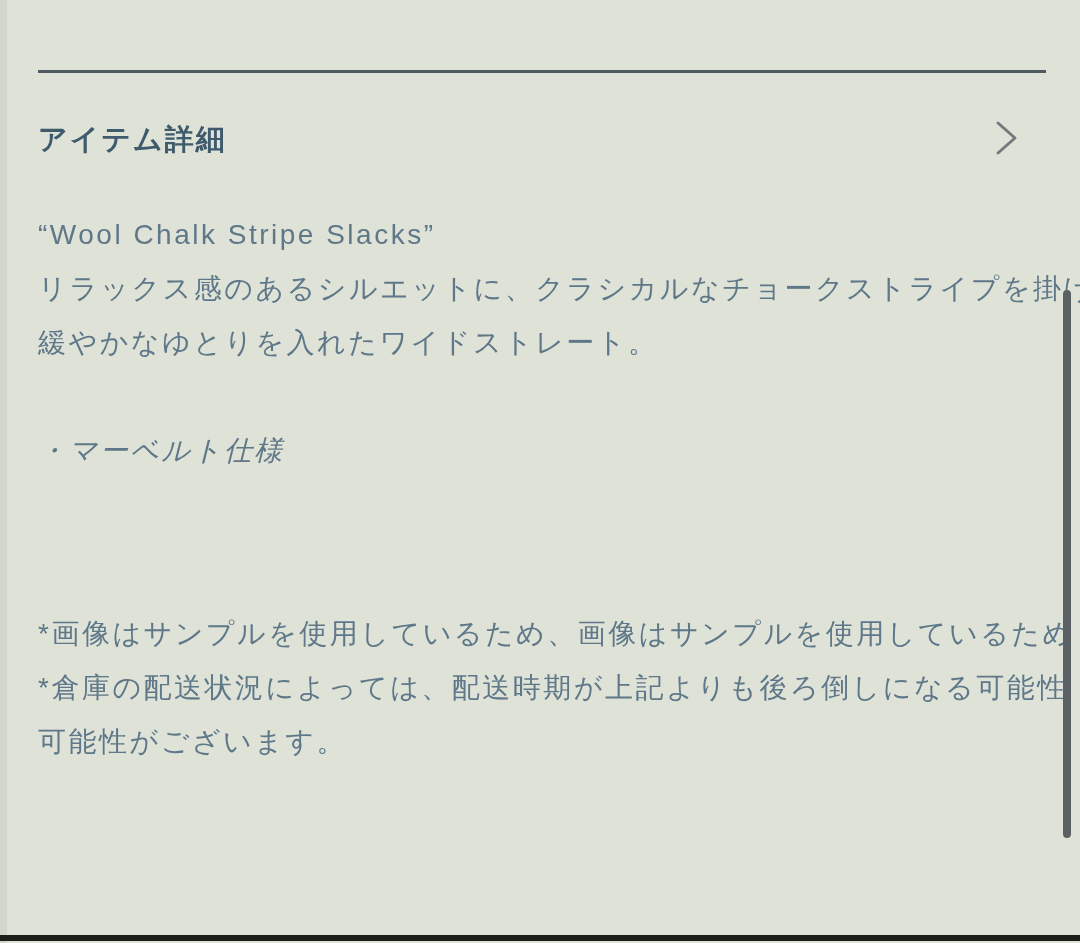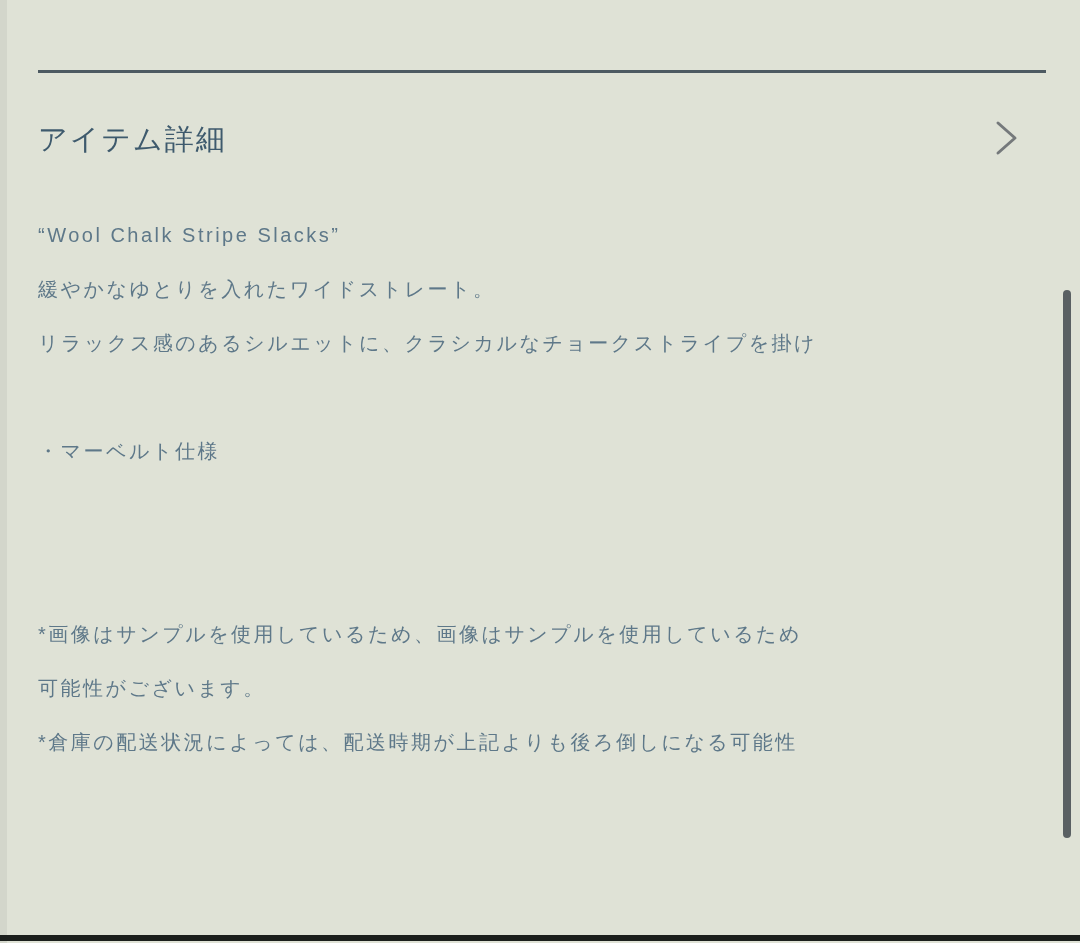--- a/index.html
+++ b/index.html
@@ -23,38 +23,38 @@
     width: 1008px; height: 3px;
     background: #4d5a62;
   }
   .section-header {
     position: absolute; left: 38px; top: 118px;
     width: 1004px; height: 44px;
     display: flex; align-items: center; justify-content: space-between;
     cursor: pointer;
   }
   .section-title {
-    font-size: 29px; font-weight: 400;
+    font-size: 29px; font-weight: 700;
     color: #3e5a6d;
     letter-spacing: 2px;
   }
   .chevron { display: block; margin-right: 22px; }
   .desc {
     position: absolute; left: 38px; top: 208px;
     width: 1010px;
     color: #5e7889;
-    font-size: 20px;
+    font-size: 28px;
     letter-spacing: 2.5px;
   }
   .desc .line {
     display: block;
     line-height: 54px;
     white-space: nowrap;
   }
-  .para-2 { margin-top: 54px; }
+  .para-2 { margin-top: 54px; font-style: italic; }
   .para-3 { margin-top: 129px; }
   .scrollbar-thumb {
     position: absolute; left: 1063px; top: 290px;
     width: 8px; height: 548px;
     border-radius: 4px;
     background: #5a6063;
   }
   .bottom-line {
     position: absolute; left: 0; top: 935px;
     width: 1080px; height: 6px;
@@ -75,30 +75,30 @@
     <span class="chevron">
       <svg width="26" height="36" viewBox="0 0 26 36">
         <polyline points="4,3 21,18 4,33" fill="none" stroke="#75797b" stroke-width="3" stroke-linecap="round" stroke-linejoin="round"></polyline>
       </svg>
     </span>
   </div>
 
   <div class="desc">
     <p class="para-1">
       <span class="line">“Wool Chalk Stripe Slacks”</span>
+      <span class="line">リラックス感のあるシルエットに、クラシカルなチョークストライプを掛け</span>
       <span class="line">緩やかなゆとりを入れたワイドストレート。</span>
-      <span class="line">リラックス感のあるシルエットに、クラシカルなチョークストライプを掛け</span>
     </p>
     <p class="para-2">
       <span class="line">・マーベルト仕様</span>
     </p>
     <p class="para-3">
       <span class="line">*画像はサンプルを使用しているため、画像はサンプルを使用しているため</span>
+      <span class="line">*倉庫の配送状況によっては、配送時期が上記よりも後ろ倒しになる可能性</span>
       <span class="line">可能性がございます。</span>
-      <span class="line">*倉庫の配送状況によっては、配送時期が上記よりも後ろ倒しになる可能性</span>
     </p>
   </div>
 
   <div class="scrollbar-thumb"></div>
 
   <div class="bottom-line"></div>
 
 </div>
 
 </body></html>

